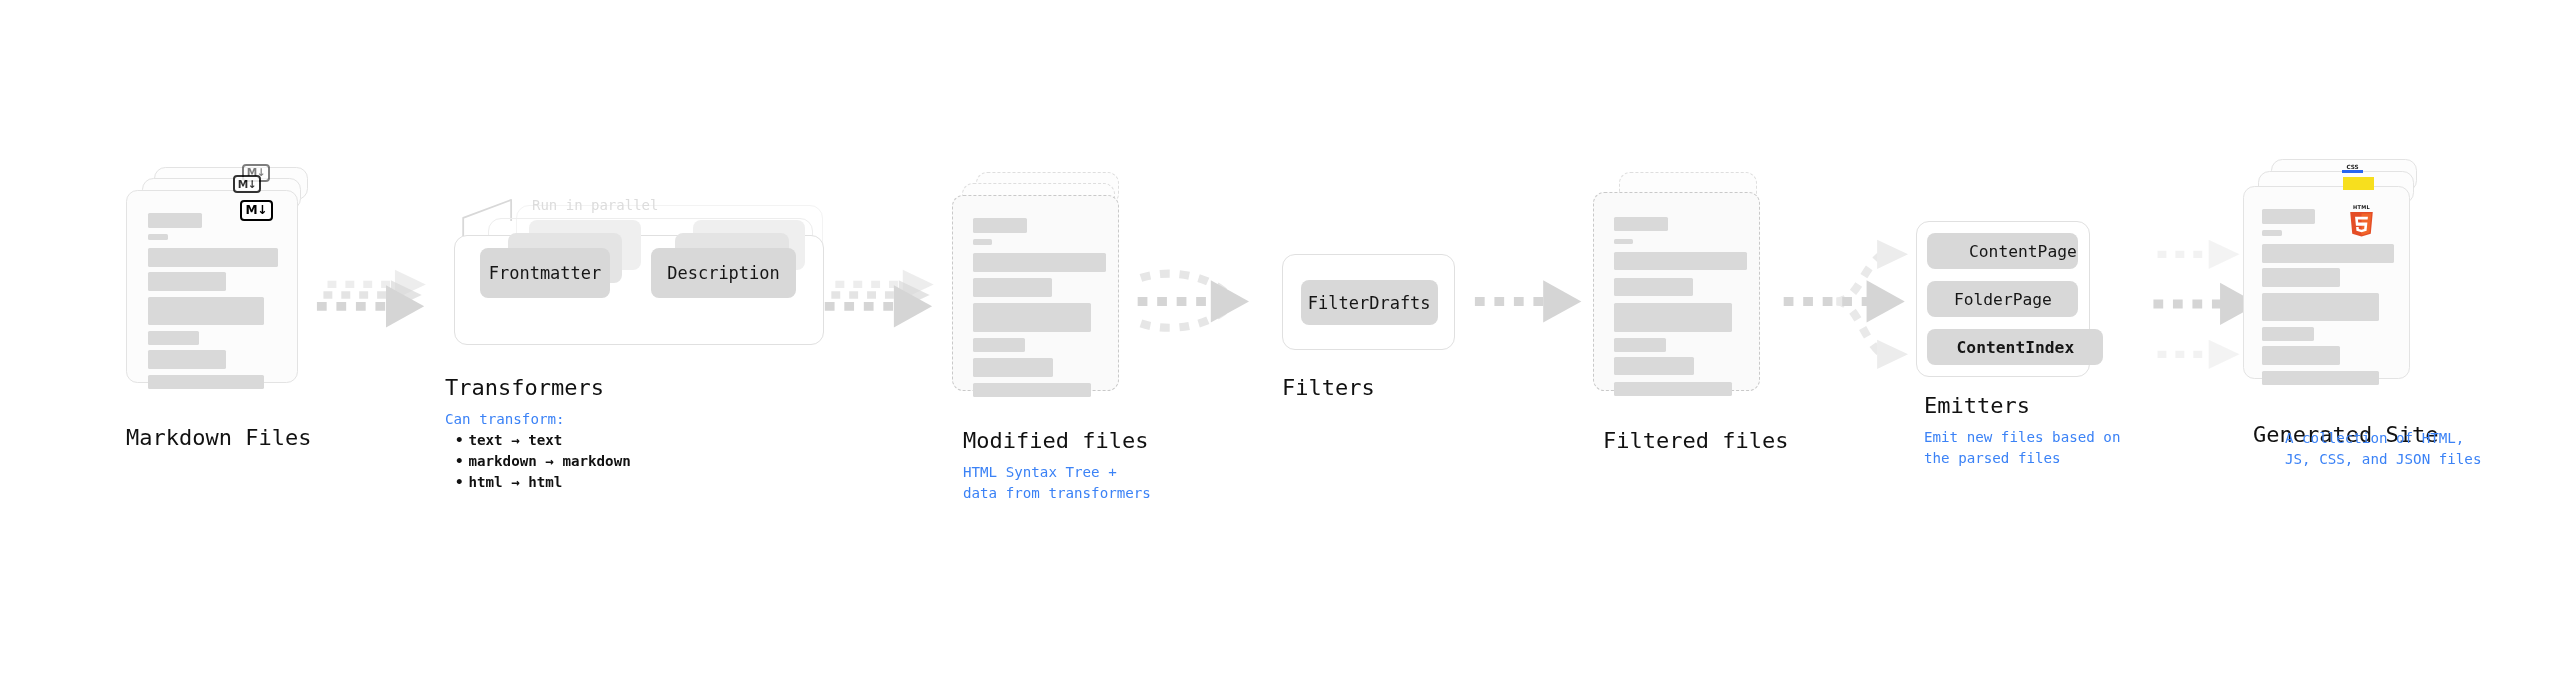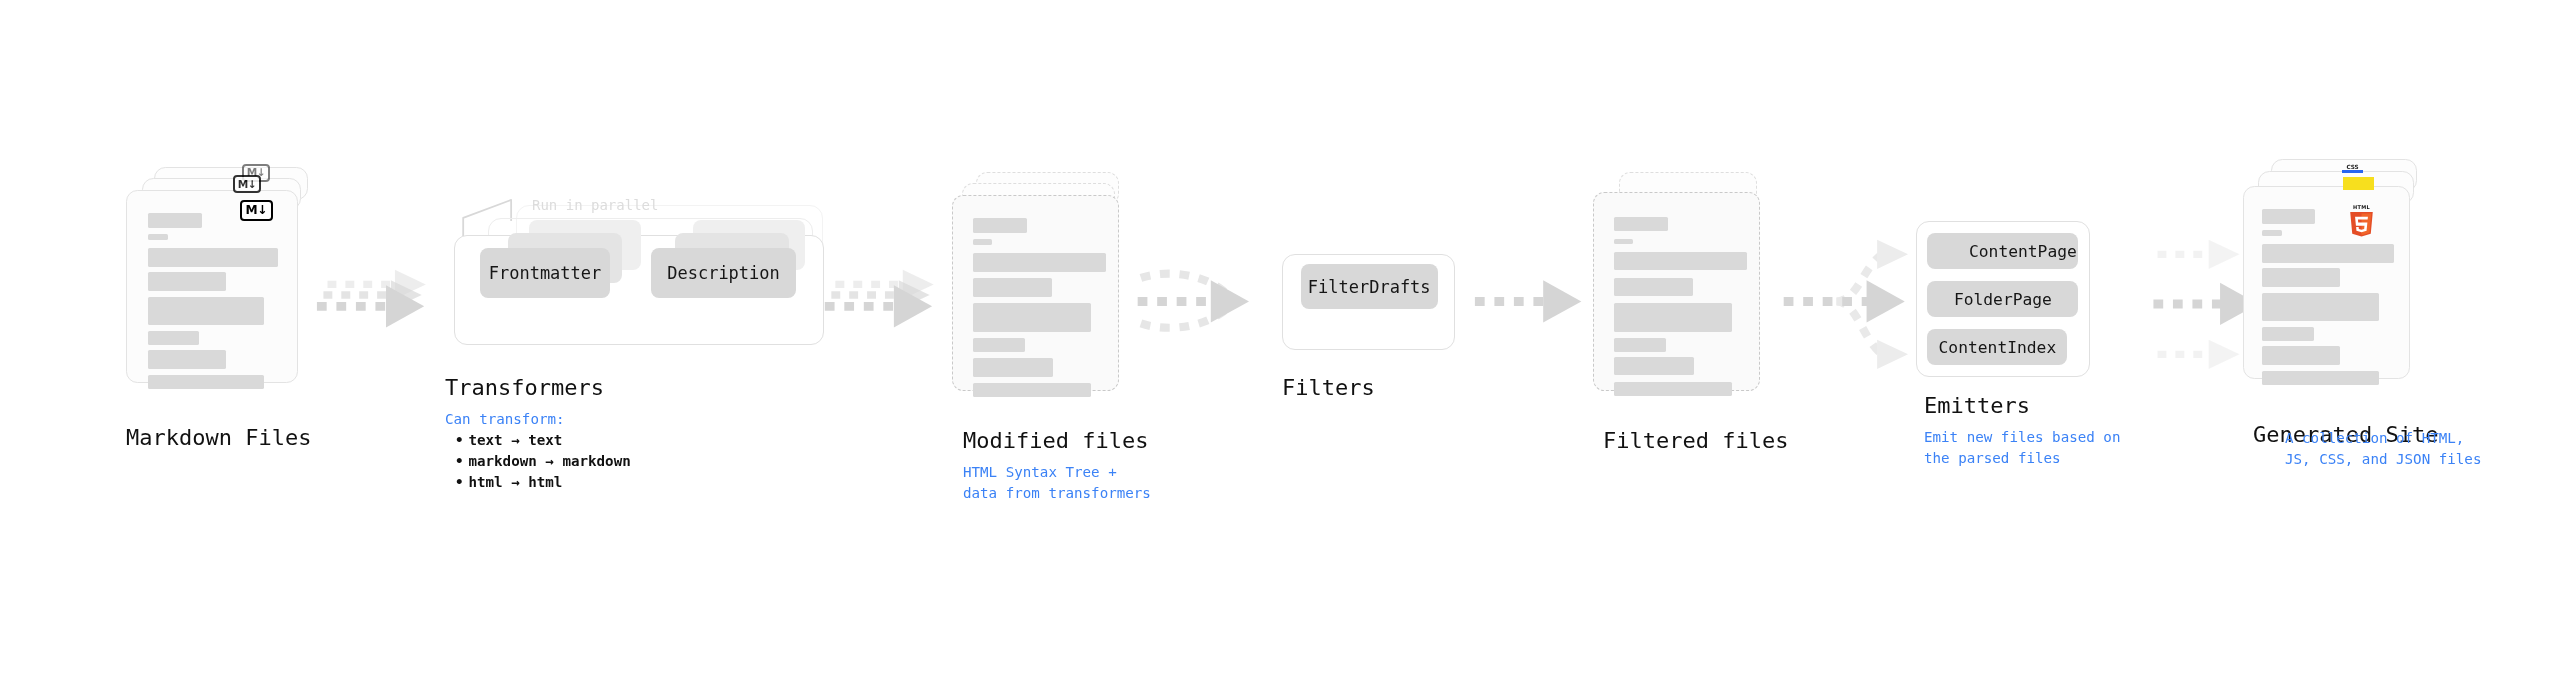--- a/index.html
+++ b/index.html
@@ -289,21 +289,21 @@
       </div>
     </div>
   </div>
   <div class="caption-title" style="left:963px; top:428px;text-align:right;">Modified files</div>
   <div class="caption-sub" style="left:963px; top:462px;">HTML Syntax Tree +
 data from transformers</div>
 
   <div class="node" style="left:1282px; top:254px;">
     <div style="position:relative; width:179px; height:98px;">
       <div class="group-box" style="left:0px; top:0px; width:173px; height:96px;"></div>
-      <div class="chip" style="left:18.7px; top:10px; width:137px; height:45px;">FilterDrafts</div>
+      <div class="chip" style="left:18.7px; top:26px; width:137px; height:45px;">FilterDrafts</div>
     </div>
   </div>
   <div class="caption-title" style="left:1282px; top:375px;">Filters</div>
 
   <div class="node" style="left:1593px; top:172px;">
     <div class="card-stack" style="width:203px; height:219px;">
       <div class="card dashed-ghost" style="left:26px; top:0px; width:138px; height:32.5px;"></div>
       <div class="card dashed" style="left:0px; top:19.5px; width:167px; height:199px;">
         <div class="card-body">
           <div class="bar" style="left:19.5px; top:24.4px; width:54px; height:14.6px;"></div>
@@ -318,21 +318,21 @@
       </div>
     </div>
   </div>
   <div class="caption-title" style="left:1603px; top:428px;">Filtered files</div>
 
   <div class="node" style="left:1916px; top:221px;">
     <div style="position:relative; width:195px; height:163px;">
       <div class="group-box" style="left:0px; top:0px; width:174px; height:156px;"></div>
       <div class="chip" style="left:11.4px; top:12.2px; width:151px; height:36px; font-size:16.3px;padding-left:40px;">ContentPage</div>
       <div class="chip" style="left:11.4px; top:60px; width:151px; height:36px; font-size:16.3px;">FolderPage</div>
-      <div class="chip" style="left:11.4px; top:108px; width:140px; height:36px; font-size:16.3px;">ContentIndex</div>
+      <div class="chip" style="left:11.4px; top:108px; width:176px; height:36px; font-size:16.3px;font-weight:bold;">ContentIndex</div>
     </div>
   </div>
   <div class="caption-title" style="left:1924px; top:393px;">Emitters</div>
   <div class="caption-sub" style="left:1924px; top:427px;">Emit new files based on
 the parsed files</div>
 
   <div class="node" style="left:2243px; top:159px;">
     <div class="card-stack" style="width:211px; height:228px;">
       <div class="card ghost1" style="left:28px; top:0px; width:146px; height:32.5px;"></div>
       <div class="card ghost2" style="left:14.6px; top:12.2px; width:156px; height:32.5px;"></div>

